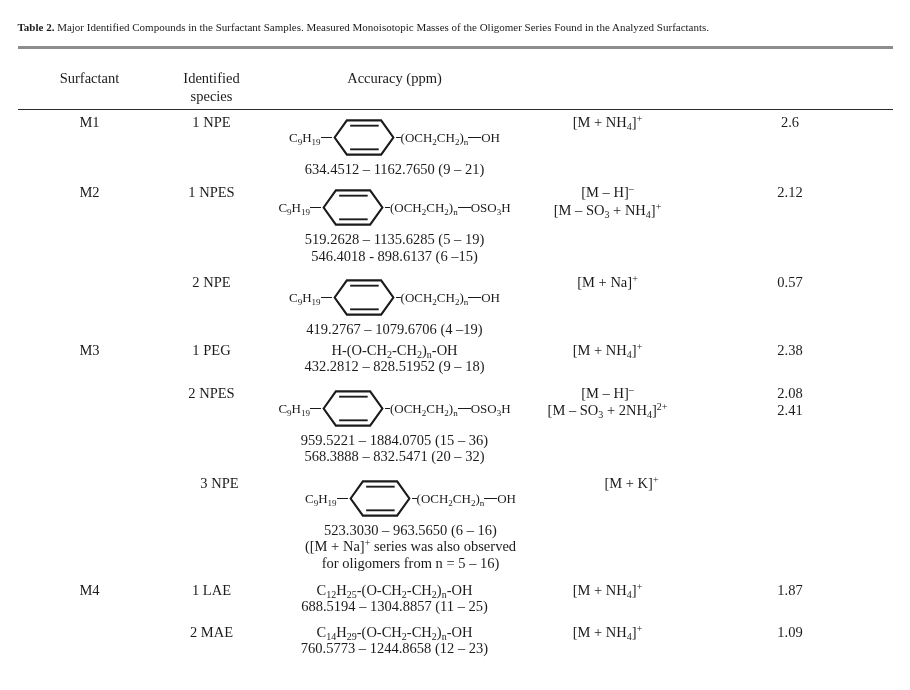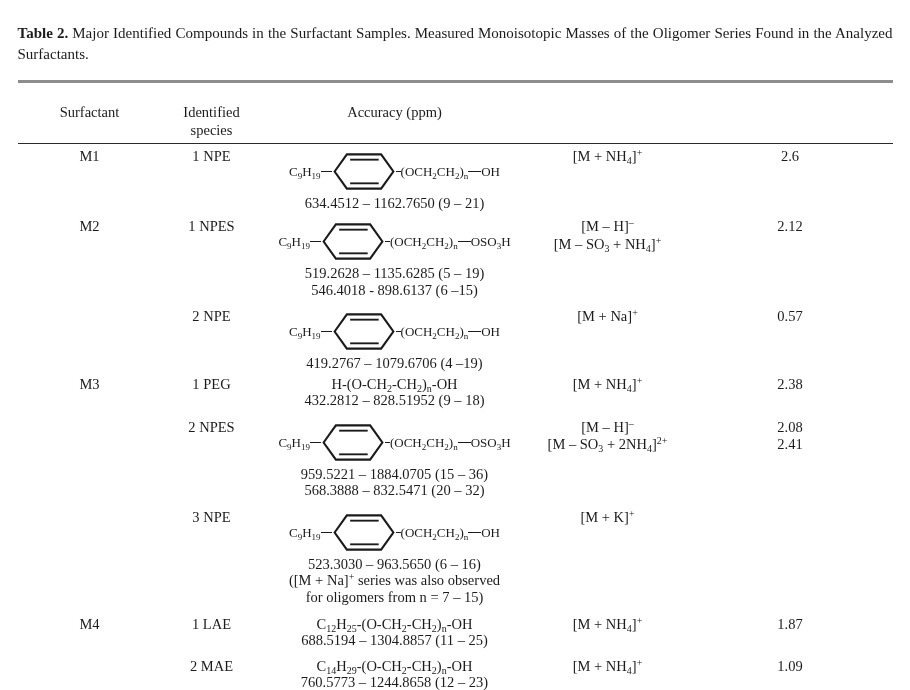--- a/index.html
+++ b/index.html
@@ -4,39 +4,39 @@
 <style>
   html,body{margin:0;padding:0;background:#ffffff;}
   body{
     width:910px;height:690px;overflow:hidden;
     font-family:"Liberation Serif","DejaVu Serif",serif;
     color:#1b1b1b;
     -webkit-font-smoothing:antialiased;
   }
   .page{position:relative;width:875px;margin:0 auto;padding-top:8px;}
   
-  .caption{font-size:15px;line-height:21px;text-align:justify;}
+  .caption{font-size:11px;line-height:16px;text-align:justify;}
   .caption b{font-weight:bold;}
   
   .rule-top{height:3px;background:#8d8d8d;margin-top:6px;}
   .rule-header{height:0;border-bottom:1.6px solid #2b2b2b;}
   
   .grid{display:grid;grid-template-columns:144px 100px 266px 160px 205px;}
   .cell{text-align:center;font-size:14.5px;line-height:17px;}
   
   .thead{padding:20px 0 4px 0;}
   .thead .cell{line-height:18px;}
   
   .trow{align-items:start;padding-top:4px;box-sizing:border-box;}
   .trow:nth-child(1){min-height:70px;}
   .trow:nth-child(2){min-height:90px;}
   .trow:nth-child(3){min-height:67px;}
   .trow:nth-child(4){min-height:43px;}
   .trow:nth-child(5){min-height:90px;}
-  .trow:nth-child(6){min-height:107px;}
+  .trow:nth-child(6){min-height:107px;gap:8px;}
   .trow:nth-child(7){min-height:42px;}
   .trow:nth-child(8){min-height:41px;}
   .mz,.formula{font-size:14.5px;line-height:16.5px;}
   .spec-line,.acc-line{line-height:17.5px;}
   sub{font-size:10px;vertical-align:-3px;line-height:0;}
   sup{font-size:10px;vertical-align:5px;line-height:0;}
   
   .structure{
     height:47px;display:flex;align-items:center;justify-content:center;
     font-family:Liberation Serif, serif;
@@ -207,21 +207,21 @@
       <line x1="21" y1="11.5" x2="56" y2="11.5" stroke="#1b1b1b" stroke-width="2.3"></line>
       <line x1="21" y1="40.5" x2="56" y2="40.5" stroke="#1b1b1b" stroke-width="2.3"></line>
     </svg>
     <span class="bond b-ring"></span>
     <span>(OCH<sub>2</sub>CH<sub>2</sub>)<sub>n</sub></span>
     <span class="bond b-tail"></span>
     <span>OH</span>
   </div>
           <div class="mz">523.3030 – 963.5650 (6 – 16)</div>
           <div class="mz">([M + Na]<sup>+</sup> series was also observed</div>
-          <div class="mz">for oligomers from n = 7 – 15)</div>
+          <div class="mz">for oligomers from n = 5 – 16)</div>
         </div>
     <div class="cell spec">
           <div class="spec-line">[M + K]<sup>+</sup></div>
         </div>
   </div>
 
   <div class="grid trow">
     <div class="cell">M4</div>
     <div class="cell">1 LAE</div>
     <div class="cell chem">

